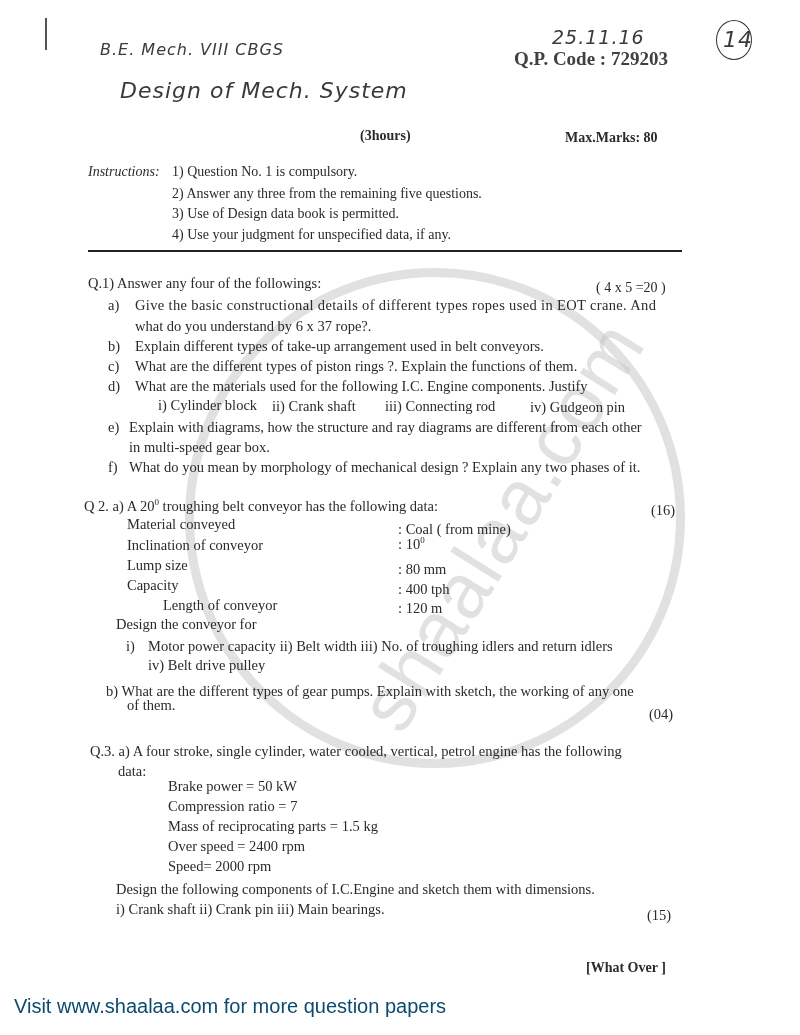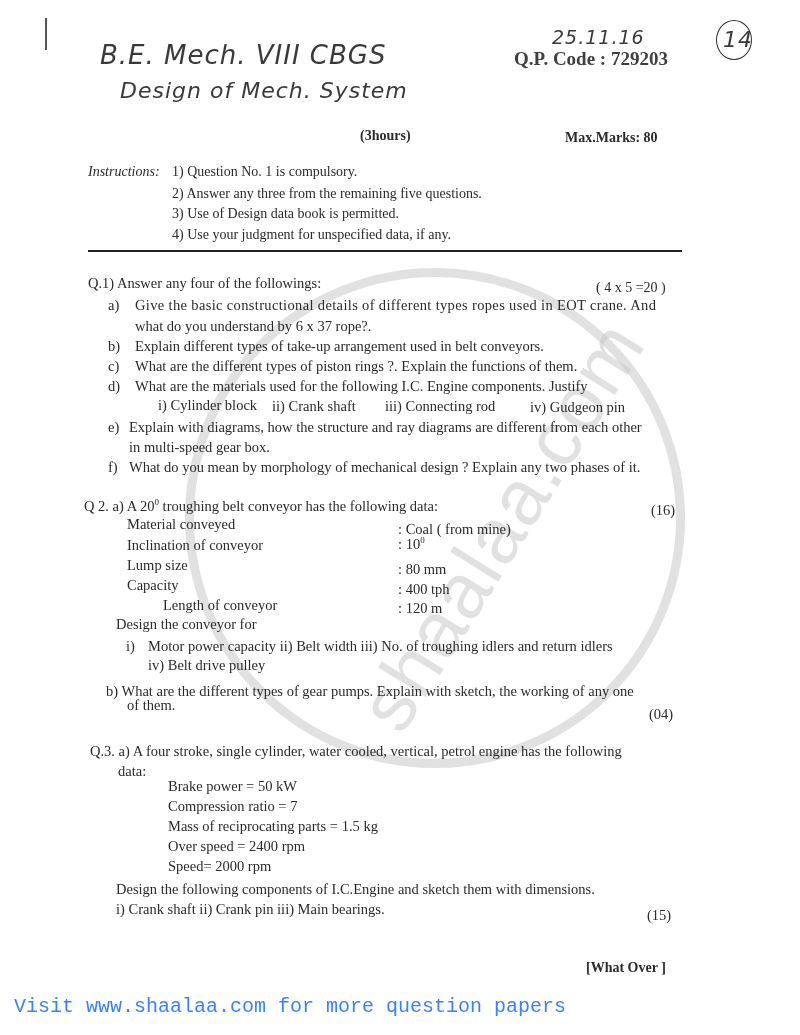--- a/index.html
+++ b/index.html
@@ -18,32 +18,32 @@
     .rule { position:absolute; left:88px; top:250px; width:594px; height:2px; background:#222; }
     .watermark-ring {
       position:absolute; left:185px; top:268px; width:500px; height:500px; border-radius:50%;
       border:9px solid rgba(200,200,200,0.55); box-sizing:border-box; pointer-events:none;
     }
     .watermark-text {
       position:absolute; left:270px; top:480px; font-family:"Liberation Sans", sans-serif;
       font-size:78px; color:rgba(200,200,200,0.55); transform:rotate(-58deg); transform-origin:center;
       pointer-events:none; letter-spacing:2px;
     }
-    .footer { font-family:Liberation Mono, monospace; font-size:20px; color:#3b82f6; }
+    .footer { font-family:Liberation Sans, sans-serif; font-size:20px; color:#0c4a6e; }
     sup { font-size:9px; }
     .q-text { font-size:14.5px; }
   </style>
 </head>
 <body>
 
 <div class="watermark-ring"></div>
 <div class="abs watermark-text">shaalaa.com</div>
 
 <div class="margin-line"></div>
-<div class="abs hand" style="left:100px;top:40px;font-size:26px;">B.E. Mech.  VIII  CBGS</div>
+<div class="abs hand" style="left:100px;top:40px;font-size:16px;">B.E. Mech.  VIII  CBGS</div>
 <div class="abs hand" style="left:120px;top:78px;font-size:22px;">Design of Mech. System</div>
 <div class="abs hand" style="left:552px;top:26px;font-size:19px;">25.11.16</div>
 <div class="abs serif bold" style="left:514px;top:48px;font-size:19px;color:#404040;">Q.P. Code : 729203</div>
 <div class="circle">
     <span class="hand">14</span>
   </div>
 <div class="abs serif bold sz14" style="left:360px;top:128px;">(3hours)</div>
 <div class="abs serif bold sz14" style="left:565px;top:130px;">Max.Marks: 80</div>
 
 <div class="abs serif sz14" style="left:88px;top:164px;font-style:italic;">Instructions:</div>

